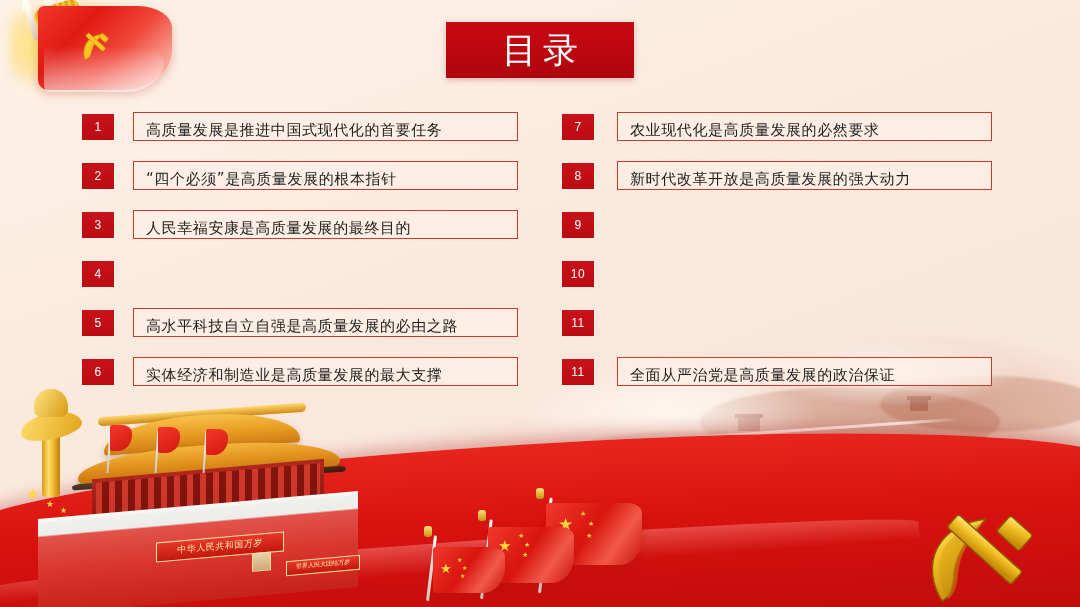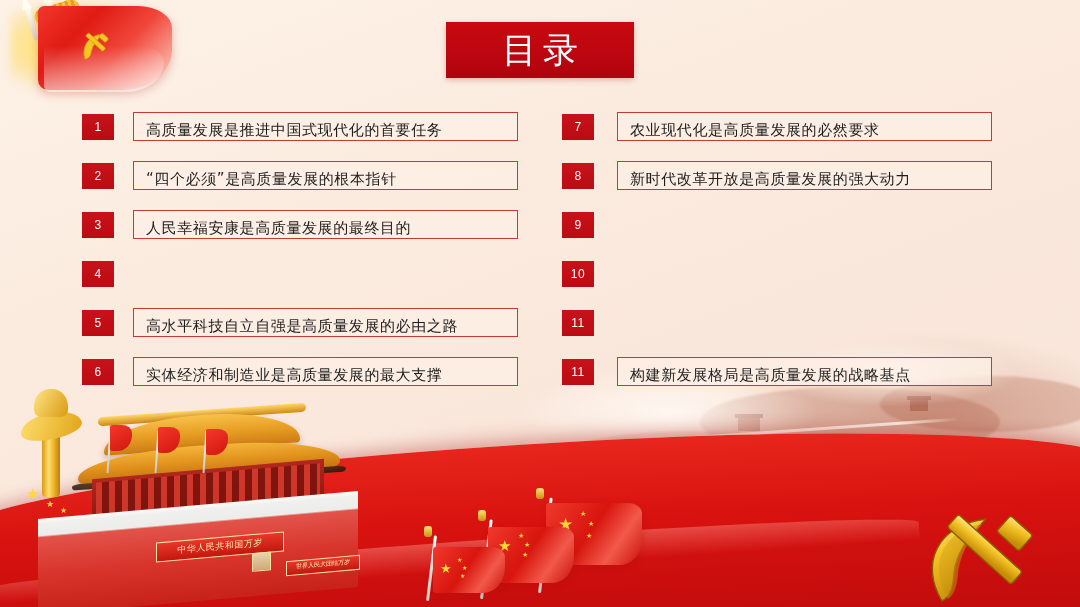--- a/index.html
+++ b/index.html
@@ -471,19 +471,19 @@
       </div>
       <div class="toc-row" style="top:147px;">
         <span class="num-badge">10</span>
       </div>
       <div class="toc-row" style="top:196px;">
         <span class="num-badge">11</span>
       </div>
       <div class="toc-row" style="top:245px;">
         <span class="num-badge">11</span>
         <span class="item-box">
-          <span class="item-text">构建新发展格局是高质量发展的战略基点</span>
+          <span class="item-text">全面从严治党是高质量发展的政治保证</span>
         </span>
       </div>
     </div>
 
   </div>
 </div>
 
 </body></html>

